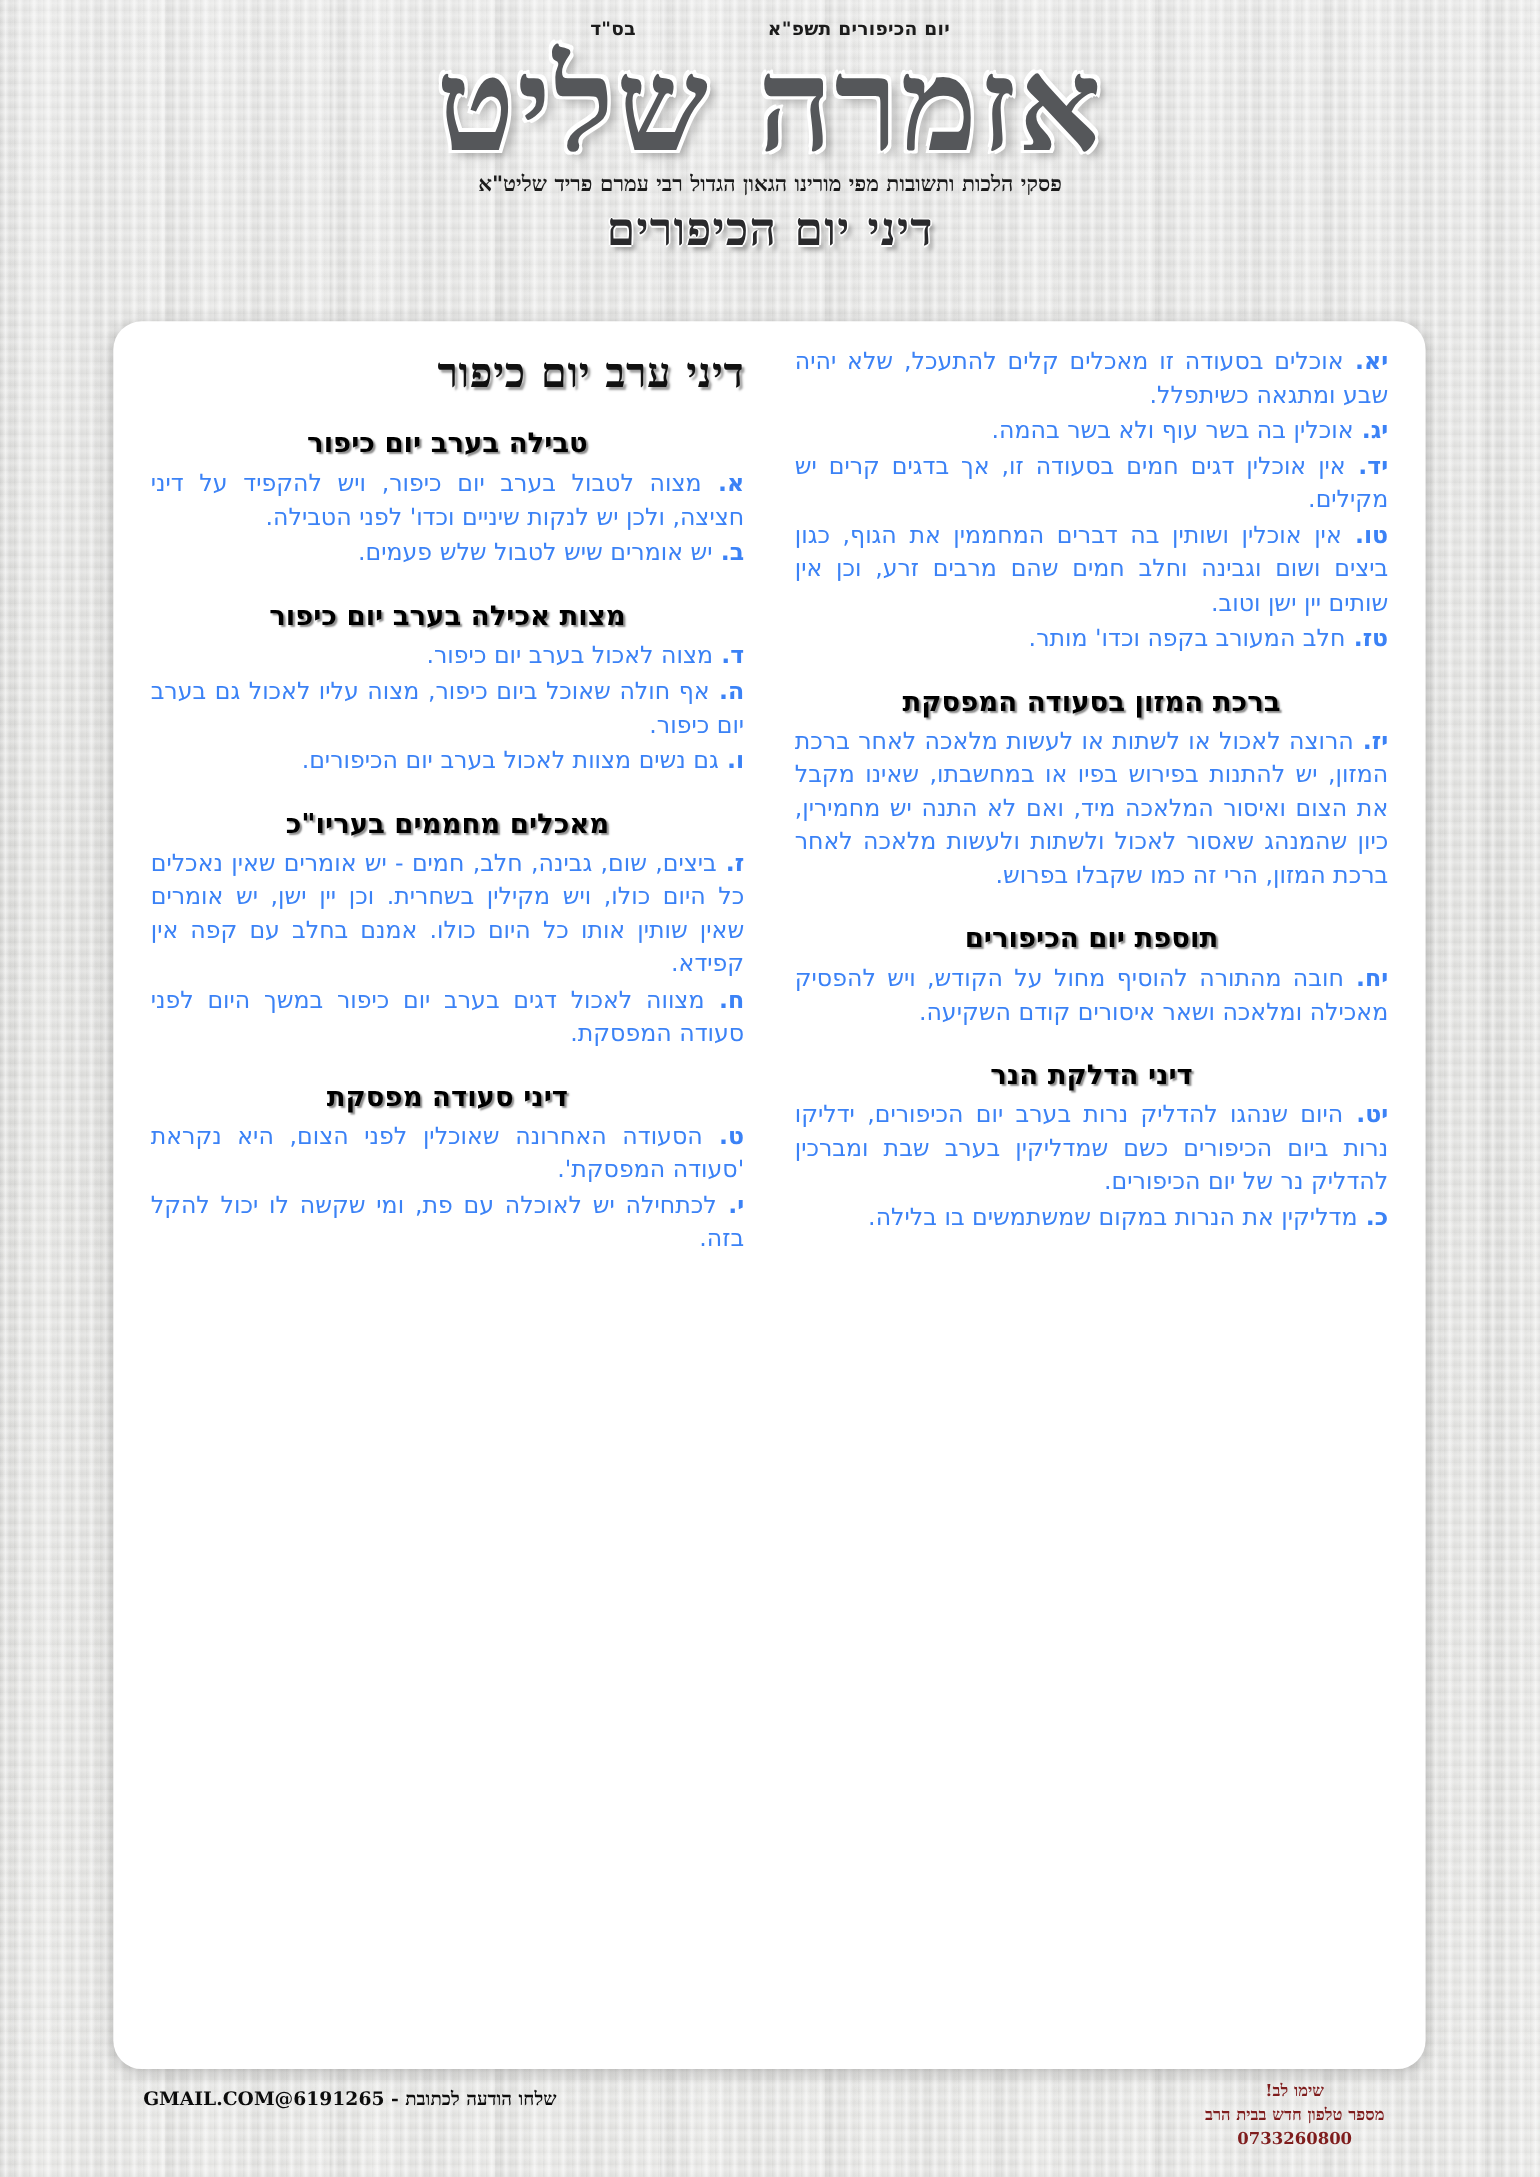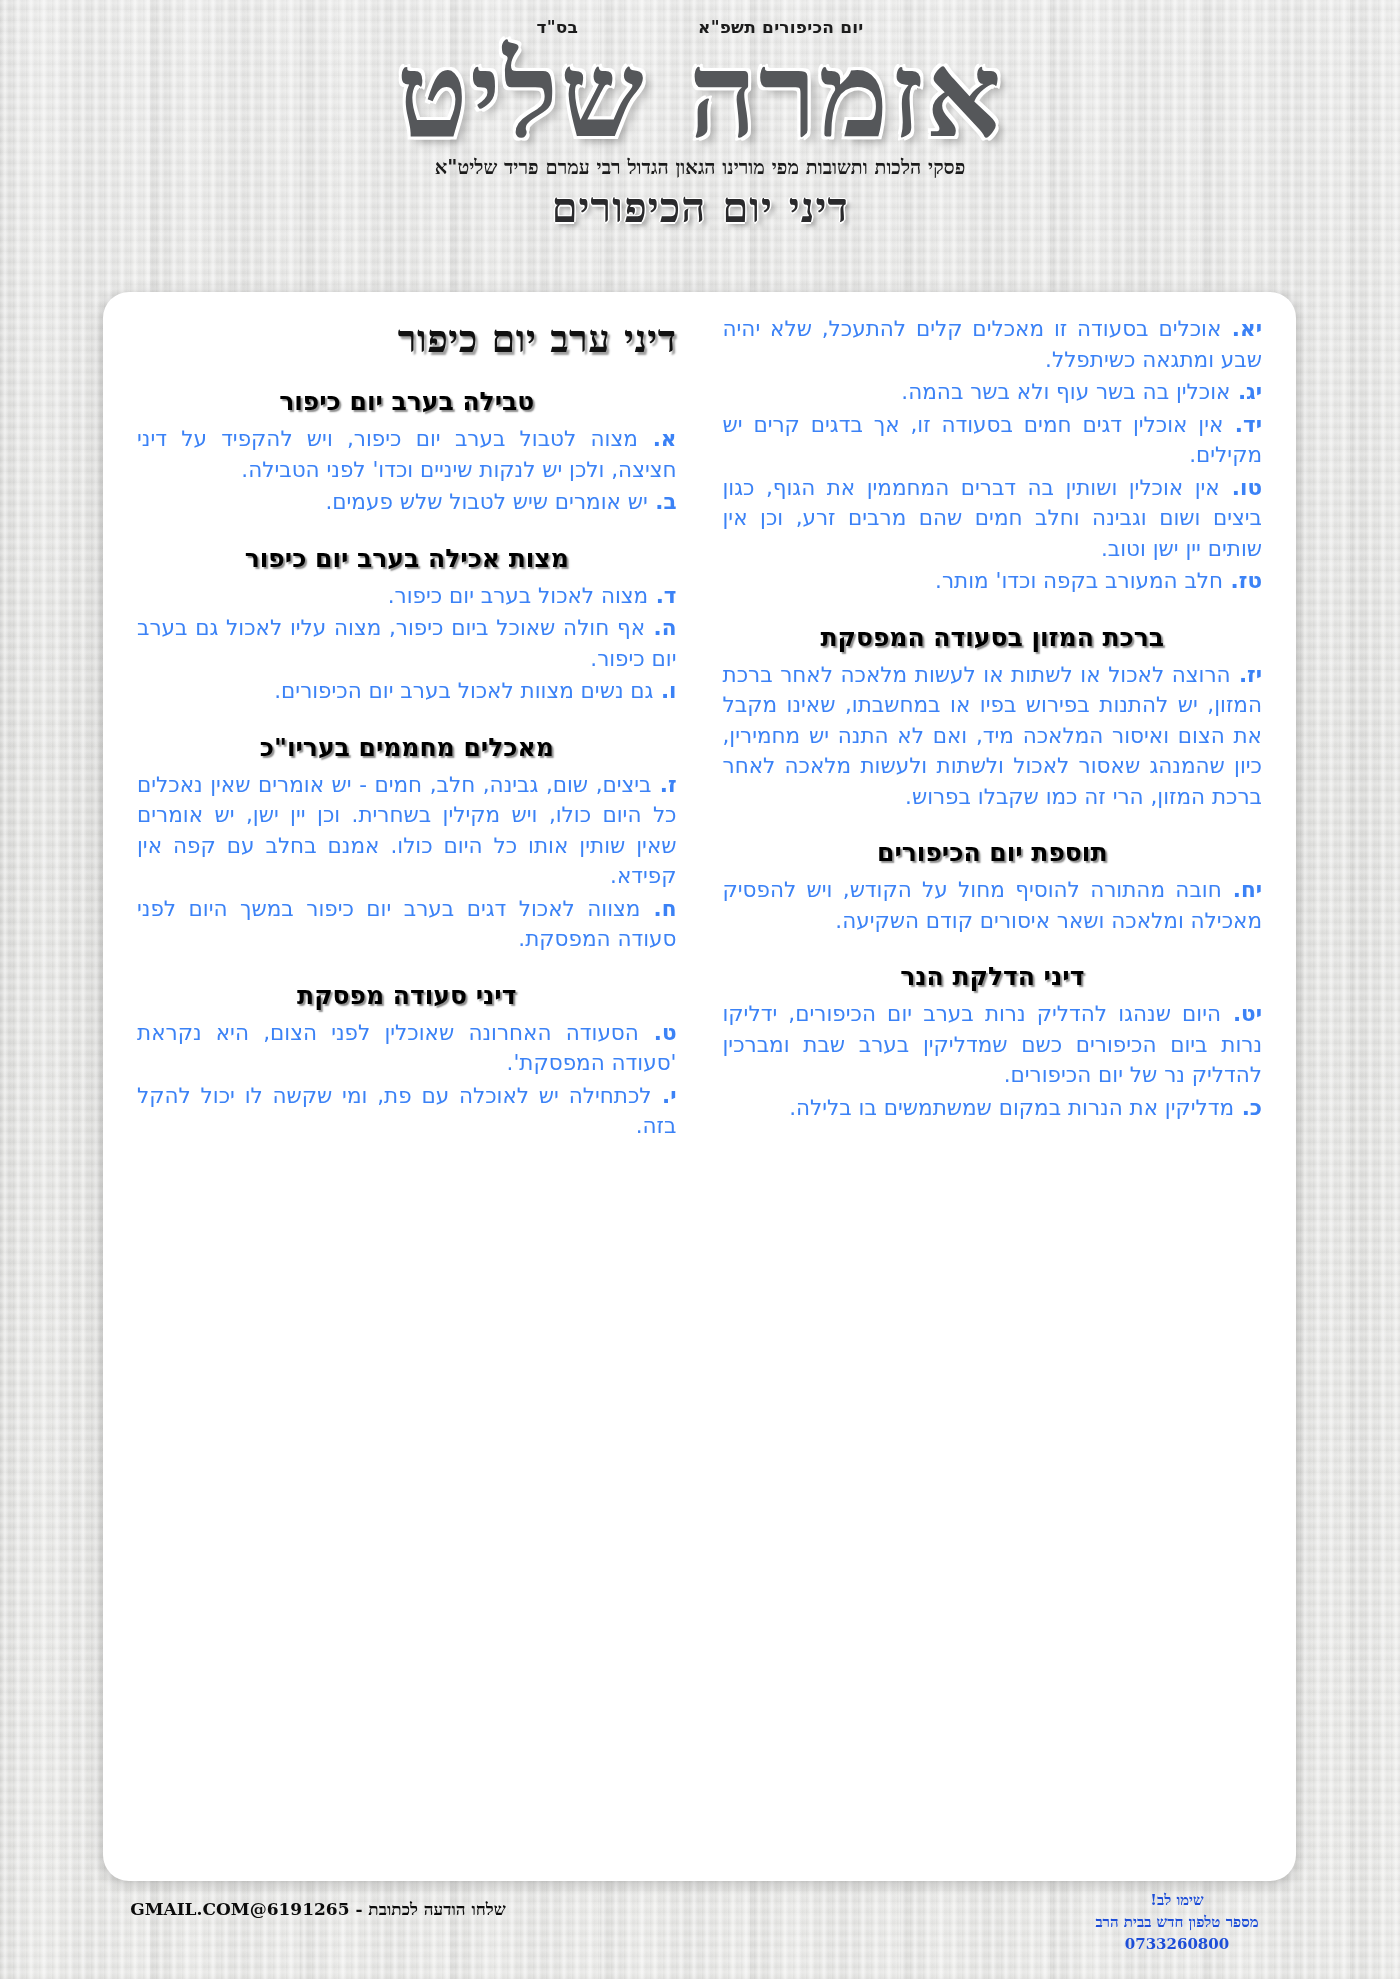--- a/index.html
+++ b/index.html
@@ -186,21 +186,21 @@
     align-items: flex-start;
     justify-content: space-between;
     padding: 0 58px;
     box-sizing: border-box;
     font-family: "DejaVu Serif", "Liberation Serif", serif;
   }
   .f-right {
     text-align: center;
     font-size: 15px;
     line-height: 1.45;
-    color: #1d4ed8;
+    color: #7f1d1d;
     font-weight: 700;
     order: 1;
     width: 330px;
   }
   .f-center {
     text-align: center;
     order: 2;
     width: 520px;
     padding-top: 6px;
   }

